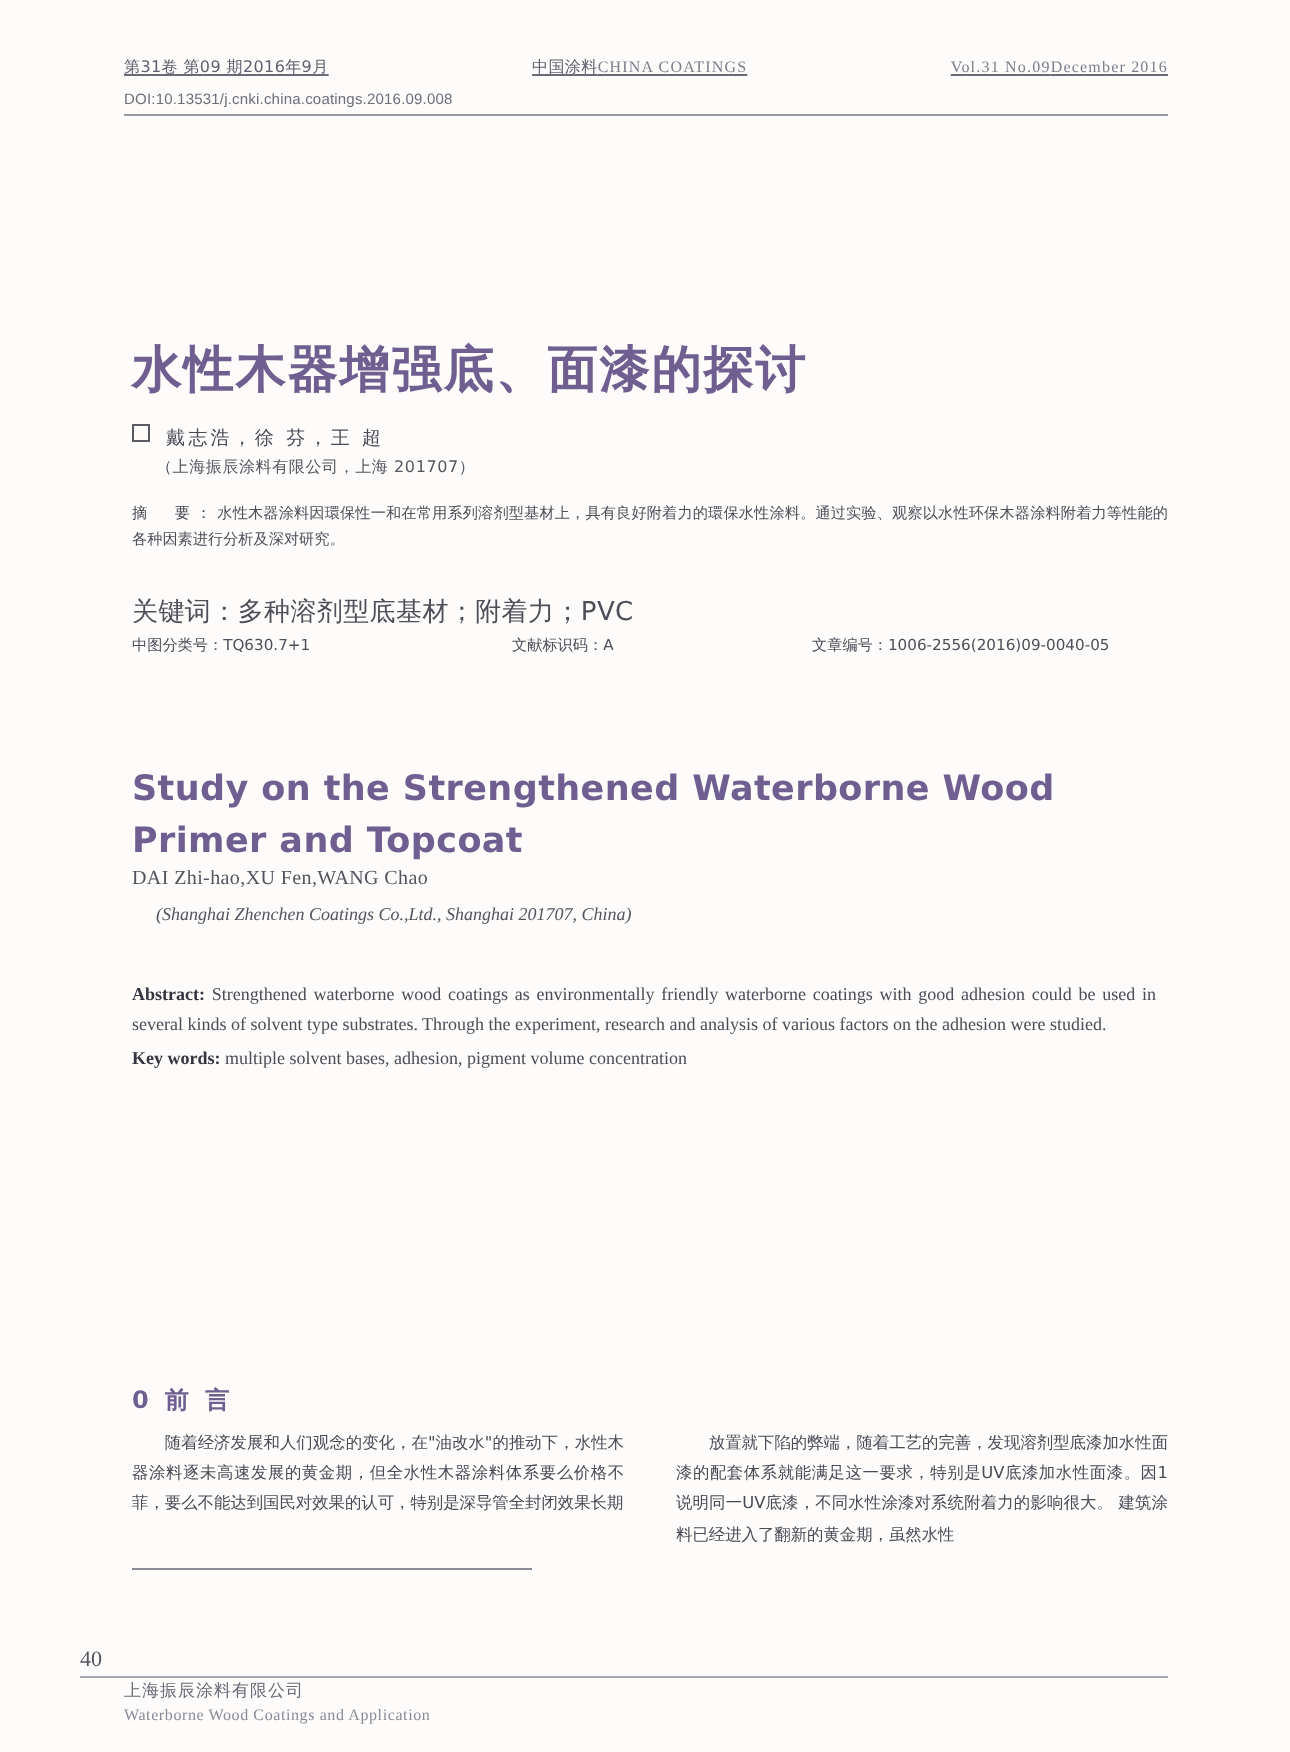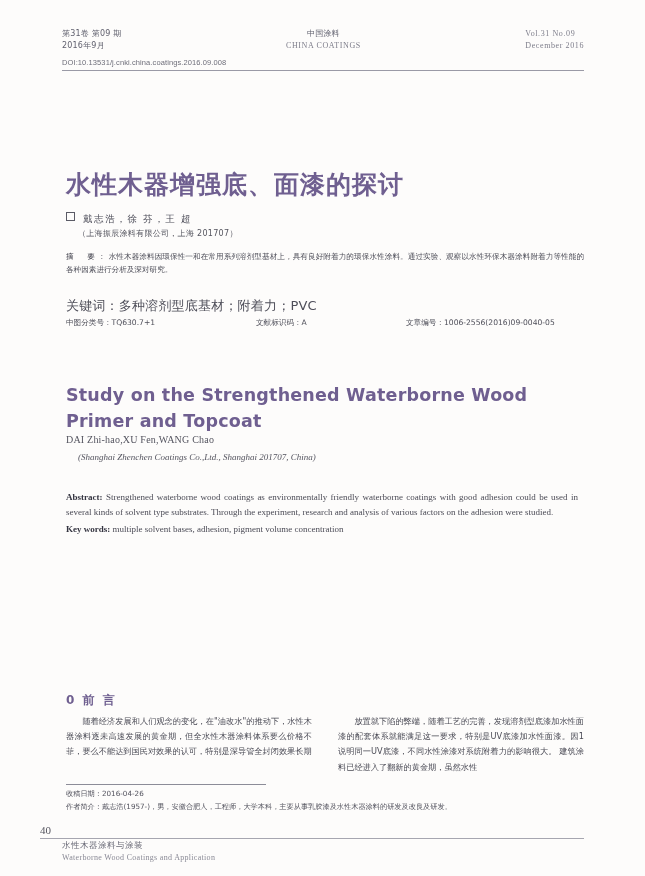--- a/index.html
+++ b/index.html
@@ -32,21 +32,22 @@
     display: flex;
     justify-content: space-between;
     align-items: flex-start;
     font-size: 8px;
     color: #6b6b78;
     letter-spacing: 0.2px;
     line-height: 1.55;
   }
   .header-col {
     display: flex;
-    flex-direction: column;
+    flex-direction: row;
+    text-decoration: underline;
   }
   .header-col.center { align-items: center; }
   .header-col.right  { align-items: flex-start; }
   .hdr-cn {
     font-family: "DejaVu Sans", sans-serif;
     font-size: 8px;
     color: #5f5f6d;
   }
   .hdr-en {
     font-family: "Liberation Serif", serif;
@@ -357,23 +358,19 @@
     <div class="col">
       <p>随着经济发展和人们观念的变化，在"油改水"的推动下，水性木器涂料逐未高速发展的黄金期，但全水性木器涂料体系要么价格不菲，要么不能达到国民对效果的认可，特别是深导管全封闭效果长期</p>
     </div>
     <div class="col">
       <p>放置就下陷的弊端，随着工艺的完善，发现溶剂型底漆加水性面漆的配套体系就能满足这一要求，特别是UV底漆加水性面漆。因1说明同一UV底漆，不同水性涂漆对系统附着力的影响很大。
 建筑涂料已经进入了翻新的黄金期，虽然水性</p>
     </div>
   </div>
 
   <div class="fn-rule"></div>
-  <div class="footnotes">
-    <div>收稿日期：2016-04-26</div>
-    <div>作者简介：戴志浩(1957-)，男，安徽合肥人，工程师，大学本科，主要从事乳胶漆及水性木器涂料的研发及改良及研发。</div>
-  </div>
 
   <div class="pg-num">40</div>
   <div class="foot-rule"></div>
-  <div class="foot-cn">水性木器涂料与涂装</div>
+  <div class="foot-cn">上海振辰涂料有限公司</div>
   <div class="foot-en">Waterborne Wood Coatings and Application</div>
 
 </div>
 
 </body></html>

